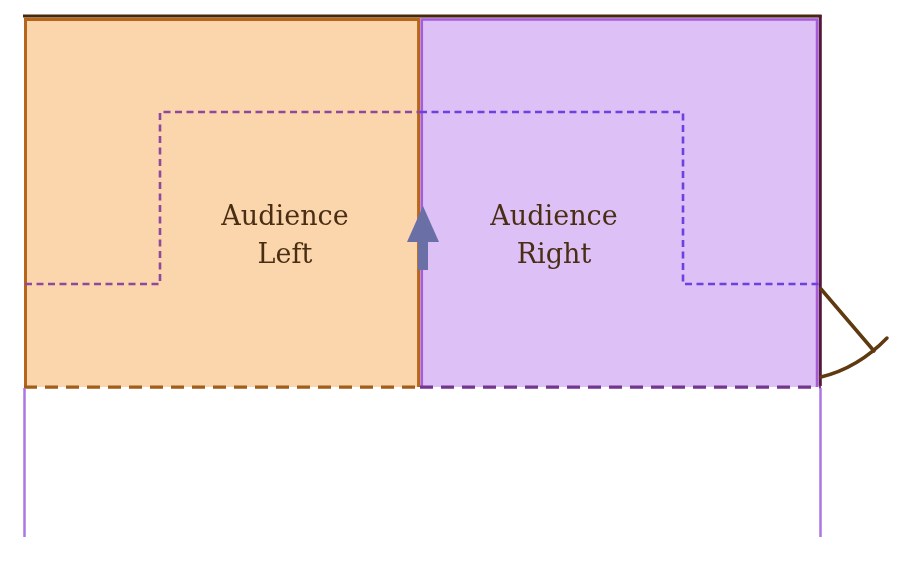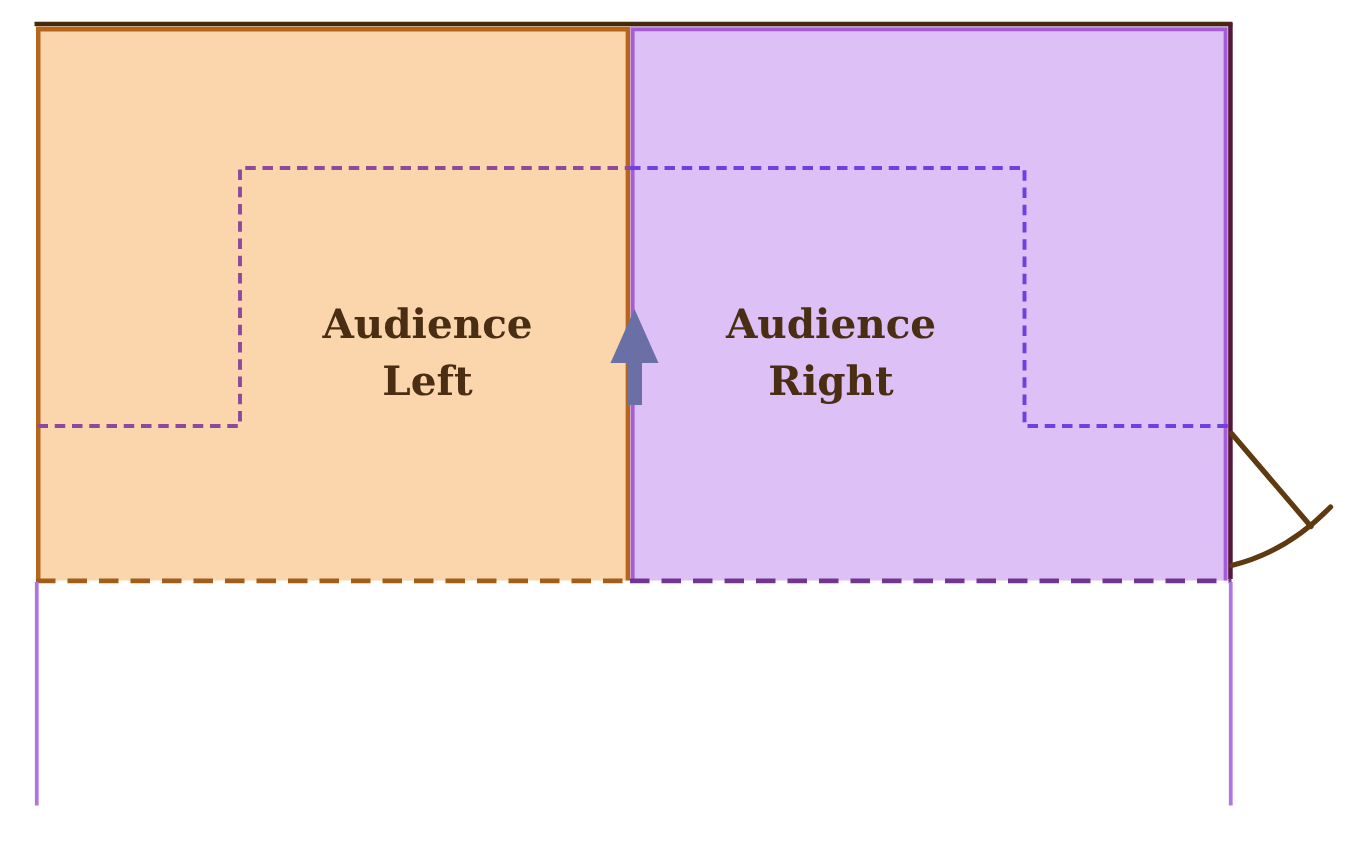--- a/index.html
+++ b/index.html
@@ -9,21 +9,20 @@
     width: 910px;
     height: 562px;
     overflow: hidden;
     font-family: "DejaVu Serif", serif;
   }
   .canvas {
     position: relative;
     width: 910px;
     height: 562px;
     background: #ffffff;
-    font-weight: bold;
   }
   svg { display: block; }
   svg text.zone-label {
     font-family: "DejaVu Serif", serif;
     font-size: 27px;
     text-anchor: middle;
   }
 </style>
 </head>
 <body>

